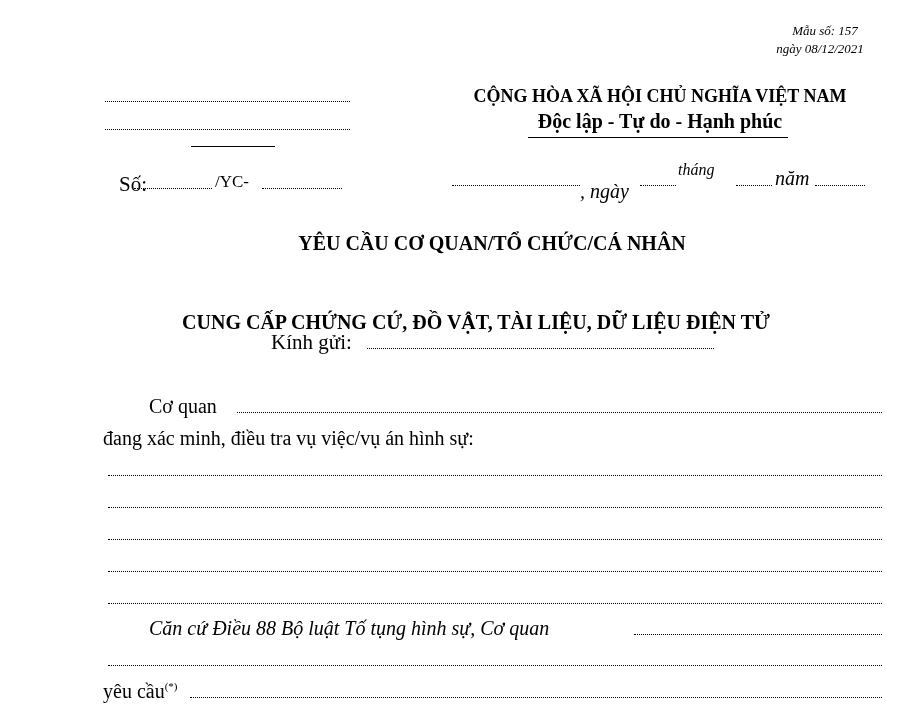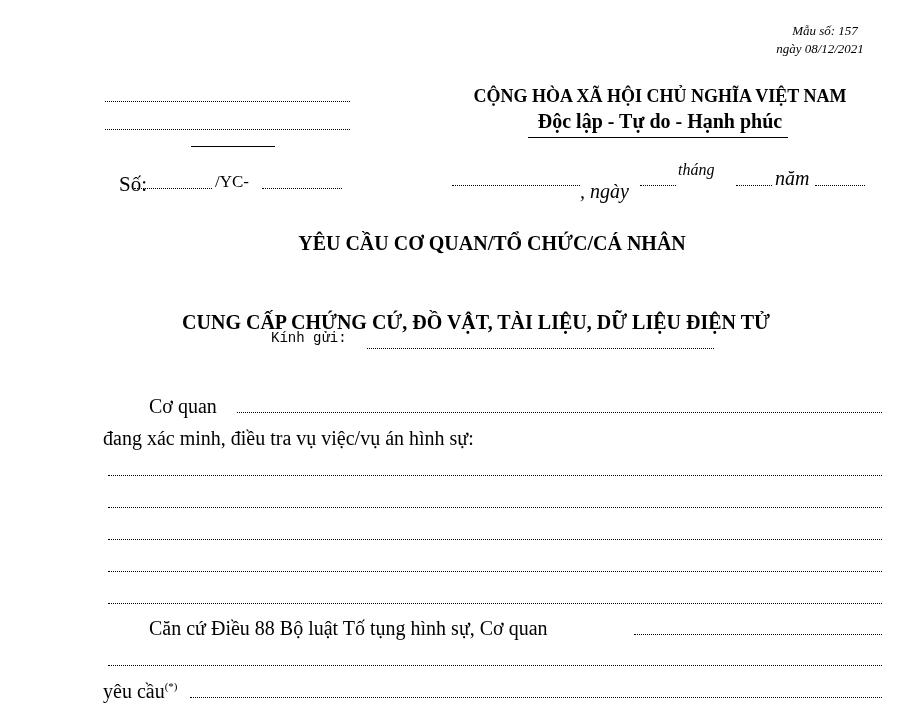--- a/index.html
+++ b/index.html
@@ -36,33 +36,33 @@
 <div class="abs ital" style="left:580px;top:180px;font-size:20px;">, ngày</div>
 <div class="dots" style="left:640px;top:185px;width:36px;"></div>
 <div class="abs ital" style="left:678px;top:161px;font-size:16px;">tháng</div>
 <div class="dots" style="left:736px;top:185px;width:36px;"></div>
 <div class="abs ital" style="left:775px;top:167px;font-size:20px;">năm</div>
 <div class="dots" style="left:815px;top:185px;width:50px;"></div>
 
 <div class="abs bold center" style="left:100px;top:232px;width:784px;font-size:20px;">YÊU CẦU CƠ QUAN/TỔ CHỨC/CÁ NHÂN</div>
 <div class="abs bold center" style="left:84px;top:266px;width:784px;font-size:20px;margin-top:45px;">CUNG CẤP CHỨNG CỨ, ĐỒ VẬT, TÀI LIỆU, DỮ LIỆU ĐIỆN TỬ</div>
 
-<div class="abs" style="left:271px;top:330px;font-size:14px;font-family:Liberation Mono, monospace;">Kính gửi:</div>
+<div class="abs" style="left:271px;top:330px;font-size:21px;">Kính gửi:</div>
 <div class="dots" style="left:367px;top:348px;width:347px;"></div>
 
 <div class="abs" style="left:149px;top:395px;font-size:20px;">Cơ quan</div>
 <div class="dots" style="left:237px;top:412px;width:645px;"></div>
 <div class="abs" style="left:103px;top:427px;font-size:20px;">đang xác minh, điều tra vụ việc/vụ án hình sự:</div>
 
 <div class="dots" style="left:108px;top:475px;width:774px;"></div>
 <div class="dots" style="left:108px;top:507px;width:774px;"></div>
 <div class="dots" style="left:108px;top:539px;width:774px;"></div>
 <div class="dots" style="left:108px;top:571px;width:774px;"></div>
 <div class="dots" style="left:108px;top:603px;width:774px;"></div>
 
-<div class="abs" style="left:149px;top:617px;font-size:20px;">Căn cứ Điều 88 Bộ luật Tố tụng hình sự, Cơ quan</div>
+<div class="abs" style="left:149px;top:617px;font-size:20px;font-style:italic;">Căn cứ Điều 88 Bộ luật Tố tụng hình sự, Cơ quan</div>
 <div class="dots" style="left:634px;top:634px;width:248px;"></div>
 <div class="dots" style="left:108px;top:665px;width:774px;"></div>
 
 <div class="abs" style="left:103px;top:680px;font-size:20px;">
   <span>yêu cầu</span><sup style="font-size:11px;">(*)</sup>
 </div>
 <div class="dots" style="left:190px;top:697px;width:692px;"></div>
 
 </body></html>

